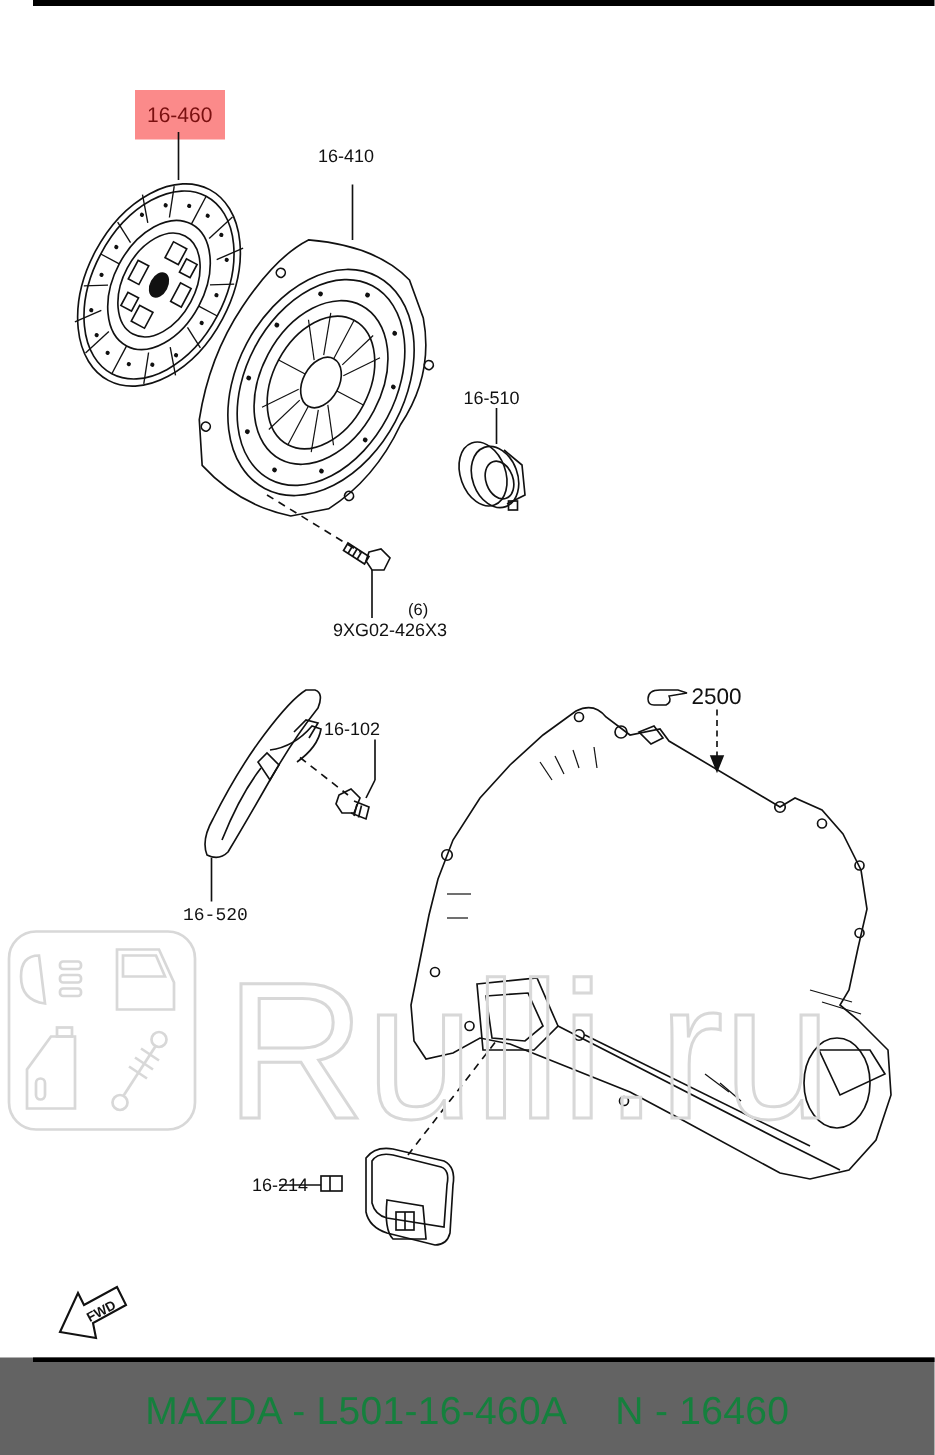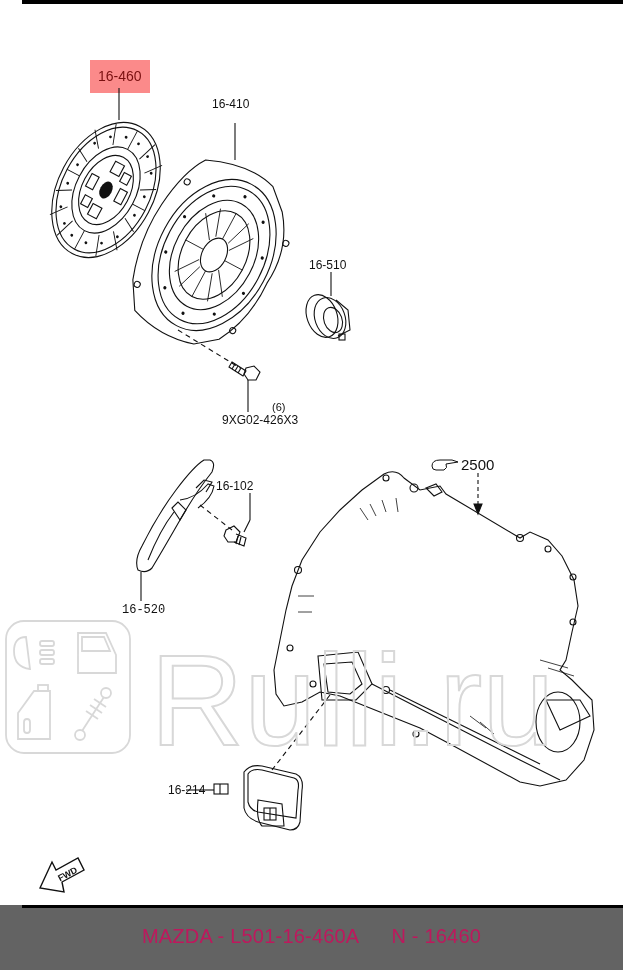--- a/index.html
+++ b/index.html
@@ -4,21 +4,21 @@
 <style>
   html, body { margin:0; padding:0; }
   body { width:623px; height:970px; position:relative; overflow:hidden; background:#ffffff; font-family:"Liberation Sans", sans-serif; }
   .top-bar { position:absolute; left:22px; top:0; width:601px; height:4px; background:#000; }
   .canvas { position:absolute; left:0; top:0; width:623px; height:905px; }
   .label { position:absolute; font-size:12px; color:#111; white-space:nowrap; line-height:1; }
   .label.hl { background:#fb8a8a; color:#7a1010; padding:9px 8px 10px 8px; font-size:14px; }
   .watermark { position:absolute; left:0; top:615px; width:623px; height:140px; pointer-events:none; }
   .bottom { position:absolute; left:0; top:905px; width:623px; height:65px; background:#636363; }
   .bottom-line { position:absolute; left:22px; top:905px; width:601px; height:3px; background:#000; }
-  .caption { position:absolute; left:0; top:925px; width:623px; text-align:center; color:#be185d; font-size:20px; letter-spacing:0.2px; }
+  .caption { position:absolute; left:0; top:925px; width:623px; text-align:center; color:#15803d; font-size:26px; letter-spacing:0.2px; }
   .caption span { display:inline-block; }
   .caption .gap { width:32px; }
   svg { position:absolute; left:0; top:0; overflow:visible; }
 </style>
 </head>
 <body>
 
 <div class="top-bar"></div>
 
 <div class="canvas">

